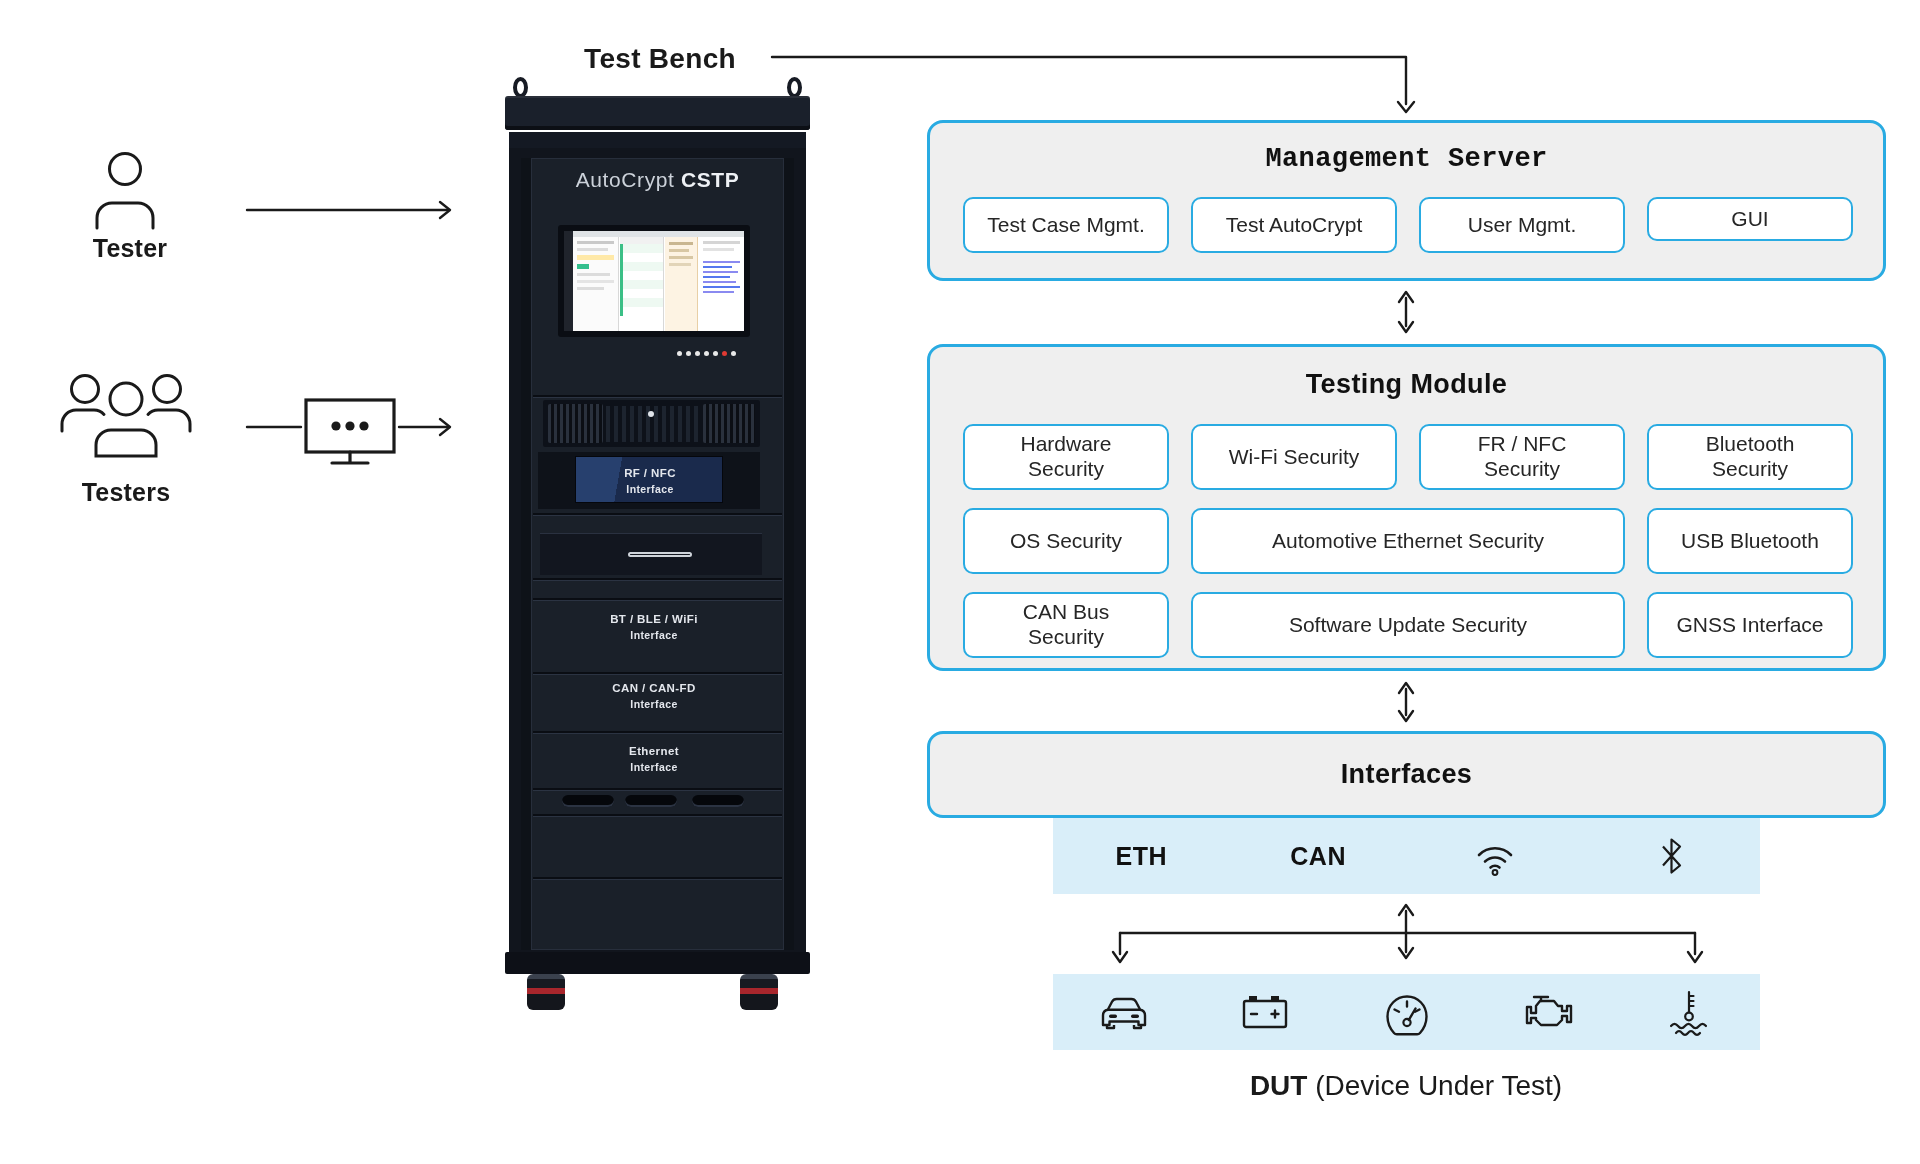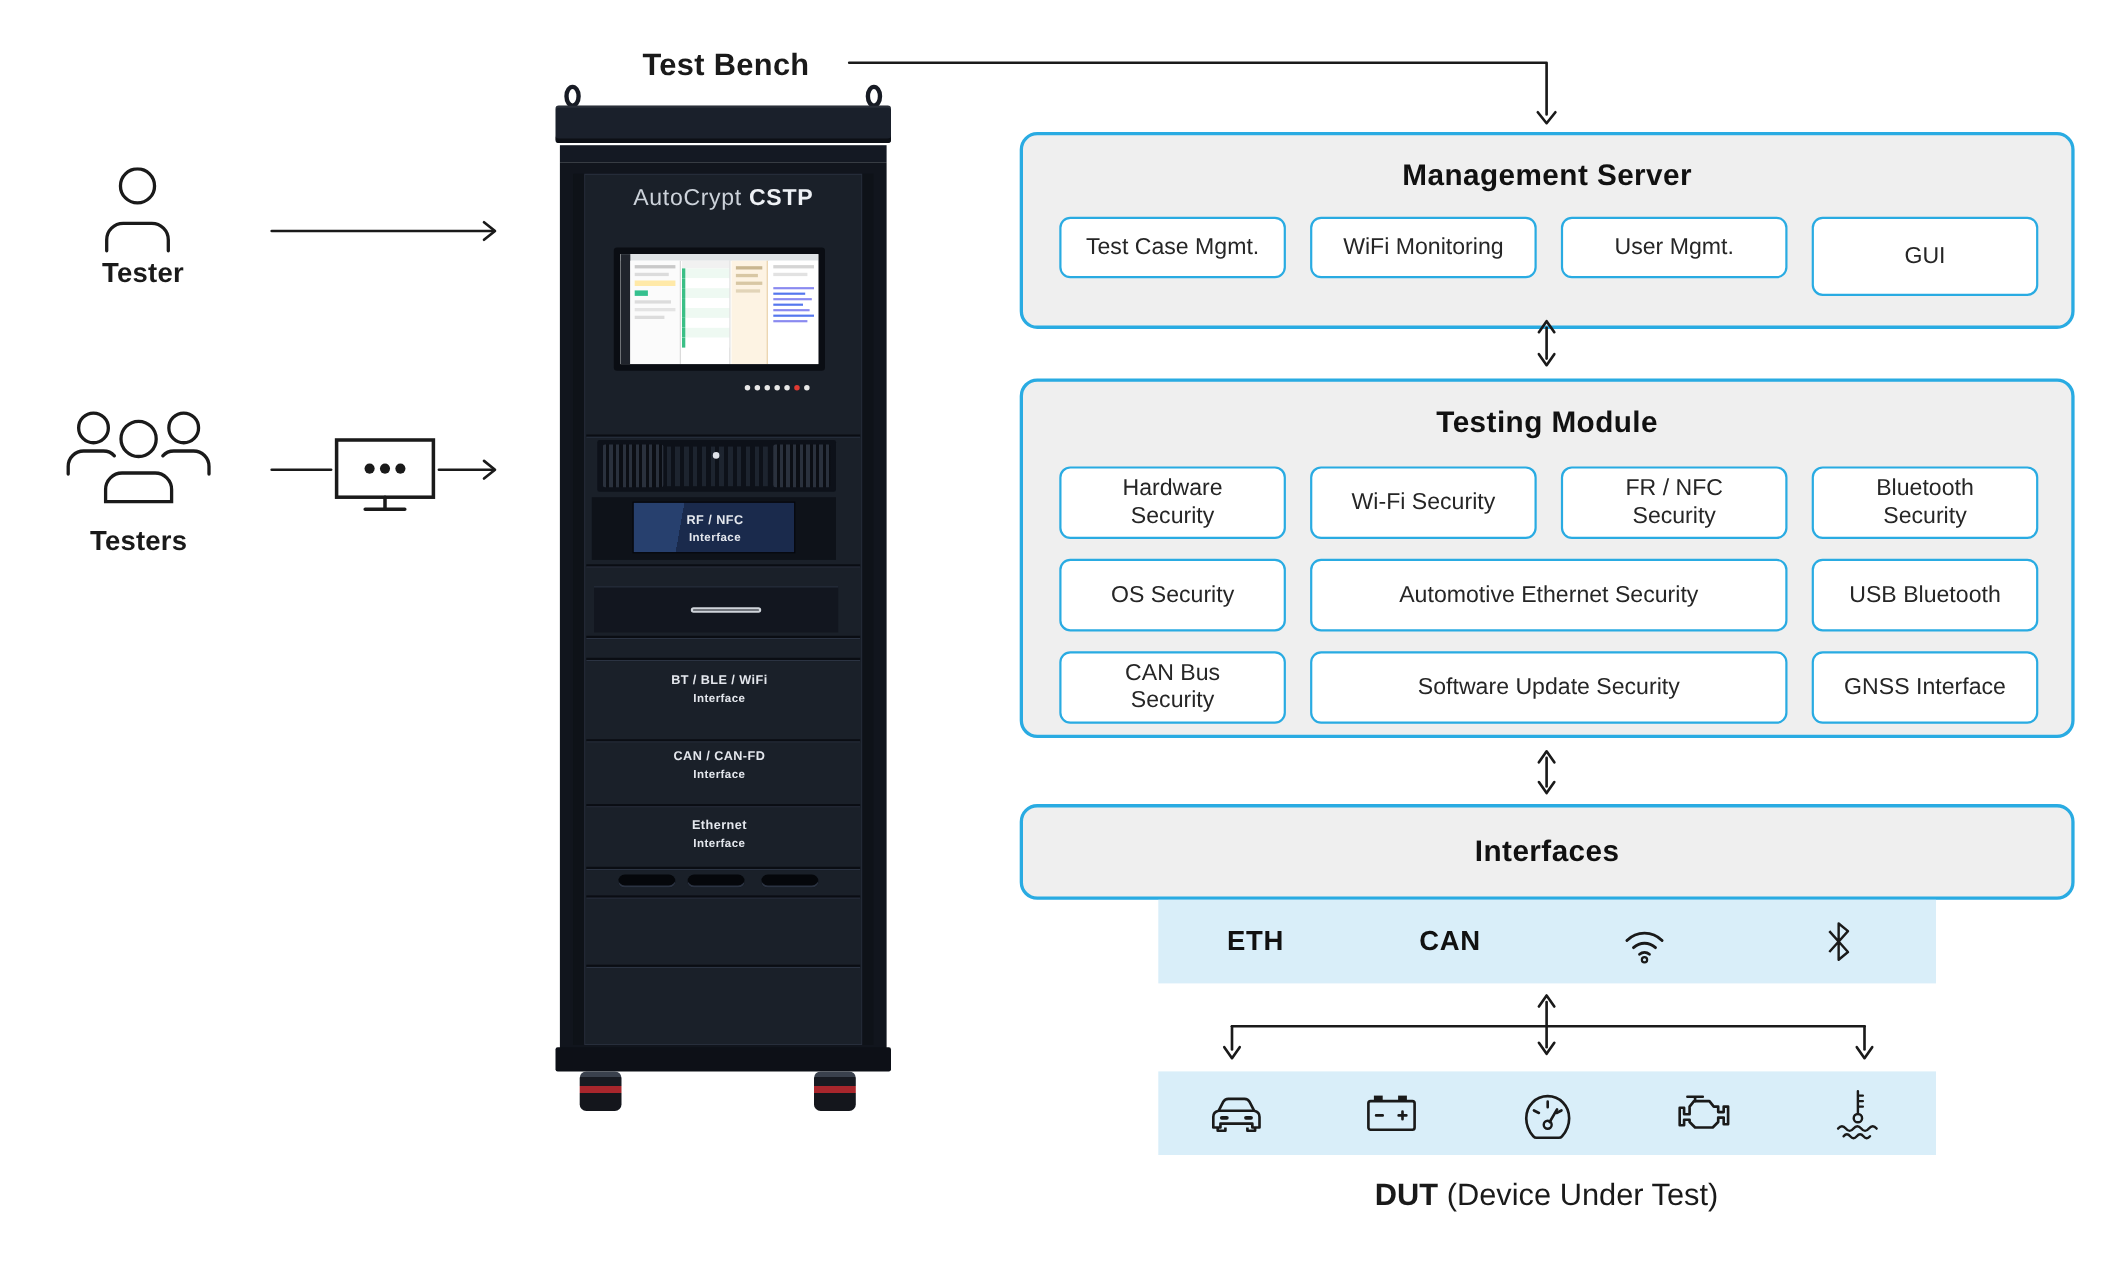--- a/index.html
+++ b/index.html
@@ -164,27 +164,27 @@
 <div class="seam" style="top:877px;"></div>
 
 <div class="abs" style="left:562px;top:795px;width:52px;height:12px;background:#05070b;border-radius:6px;box-shadow:inset 0 -2px 0 #2b3342;"></div>
 <div class="abs" style="left:625px;top:795px;width:52px;height:12px;background:#05070b;border-radius:6px;box-shadow:inset 0 -2px 0 #2b3342;"></div>
 <div class="abs" style="left:692px;top:795px;width:52px;height:12px;background:#05070b;border-radius:6px;box-shadow:inset 0 -2px 0 #2b3342;"></div>
 
 <div class="abs" style="left:505px;top:952px;width:305px;height:22px;background:#0d1017;border-radius:2px;"></div>
 <div class="abs" style="left:527px;top:974px;width:38px;height:36px;border-radius:6px;background:linear-gradient(#3a414d 0 15%, #171a21 15% 38%, #a8262c 38% 55%, #14161c 55% 100%);"></div>
 <div class="abs" style="left:740px;top:974px;width:38px;height:36px;border-radius:6px;background:linear-gradient(#3a414d 0 15%, #171a21 15% 38%, #a8262c 38% 55%, #14161c 55% 100%);"></div>
 
-<div class="panel" style="left:927px;top:120px;width:959px;height:179px;">
+<div class="panel" style="left:927px;top:120px;width:959px;height:161px;font-family:Liberation Mono, monospace;">
   <div class="panel-title" style="margin-top:21px;">Management Server</div>
 </div>
 <div class="btn" style="left:963px;top:197px;width:206px;height:56px;">Test Case Mgmt.</div>
-<div class="btn" style="left:1191px;top:197px;width:206px;height:56px;">WiFi Monitoring</div>
+<div class="btn" style="left:1191px;top:197px;width:206px;height:56px;">Test AutoCrypt</div>
 <div class="btn" style="left:1419px;top:197px;width:206px;height:56px;">User Mgmt.</div>
-<div class="btn" style="left:1647px;top:197px;width:206px;height:72px;">GUI</div>
+<div class="btn" style="left:1647px;top:197px;width:206px;height:44px;">GUI</div>
 
 <div class="panel" style="left:927px;top:344px;width:959px;height:327px;">
   <div class="panel-title" style="margin-top:22px;">Testing Module</div>
 </div>
 <div class="btn" style="left:963px;top:424px;width:206px;height:66px;">Hardware
 Security</div>
 <div class="btn" style="left:1191px;top:424px;width:206px;height:66px;">Wi-Fi Security</div>
 <div class="btn" style="left:1419px;top:424px;width:206px;height:66px;">FR / NFC
 Security</div>
 <div class="btn" style="left:1647px;top:424px;width:206px;height:66px;">Bluetooth

